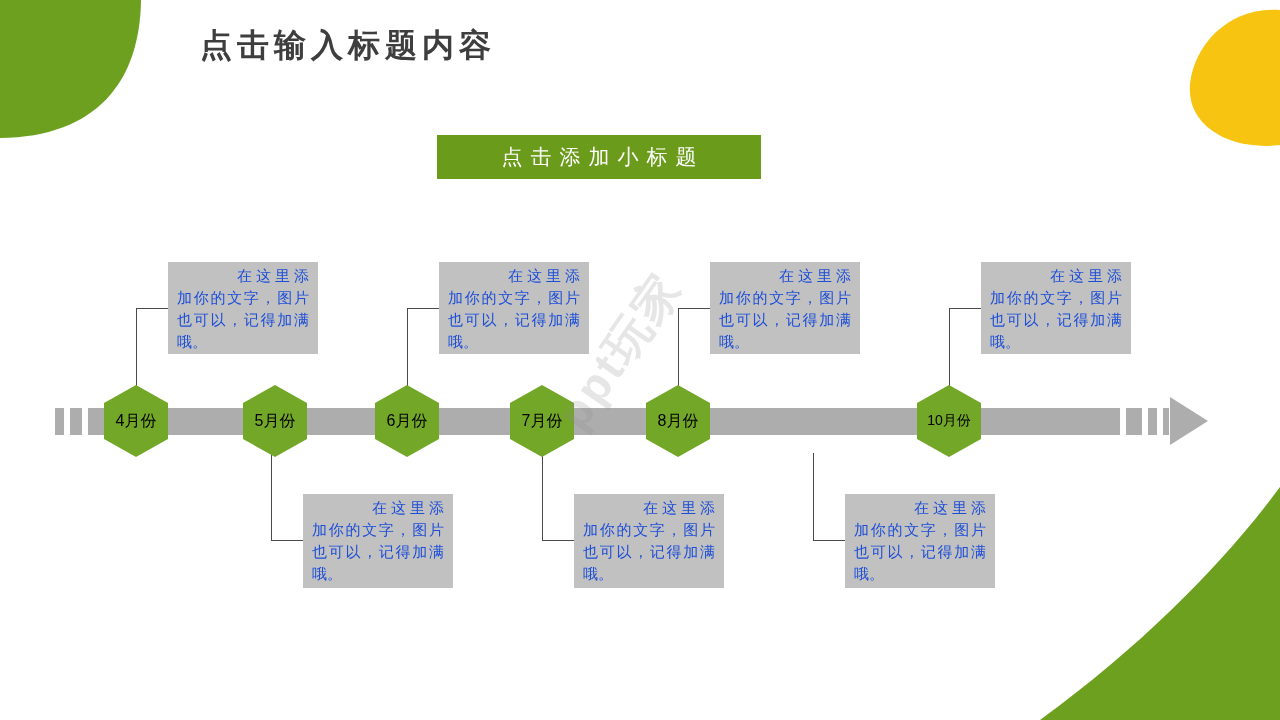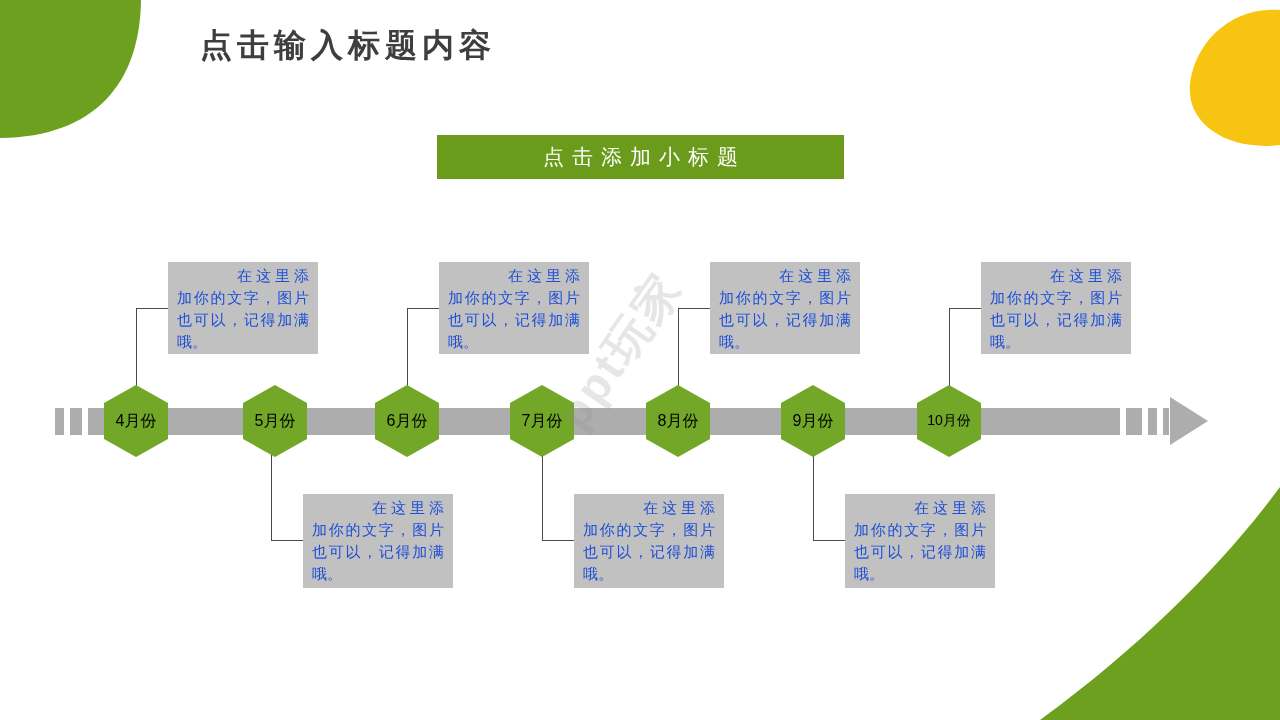--- a/index.html
+++ b/index.html
@@ -26,21 +26,21 @@
   
   .decor-svg{position:absolute;left:0;top:0;width:1280px;height:720px;pointer-events:none;z-index:0;}
   
   .page-title{
     position:absolute;left:200px;top:24px;
     font-size:32px;font-weight:bold;letter-spacing:5px;
     color:var(--title-gray);z-index:2;
   }
   
   .subtitle-banner{
-    position:absolute;left:437px;top:135px;width:407px;height:44px;
+    position:absolute;left:437px;top:135px;width:324px;height:44px;
     background:var(--banner-green);
     color:#ffffff;font-size:21px;letter-spacing:8px;text-indent:8px;
     display:flex;align-items:center;justify-content:center;
     z-index:2;
   }
   
   .tl-bar{position:absolute;top:408px;height:27px;background:var(--bar-gray);z-index:1;}
   .tl-dash{position:absolute;top:408px;height:27px;background:var(--bar-gray);z-index:1;}
   .tl-arrow{
     position:absolute;left:1170px;top:397px;width:0;height:0;z-index:1;
@@ -138,22 +138,19 @@
     </div>
   <div class="hex" style="left:375px;">
       <span>6月份</span>
     </div>
   <div class="hex" style="left:510px;">
       <span>7月份</span>
     </div>
   <div class="hex" style="left:646px;">
       <span>8月份</span>
     </div>
-  <div class="hex" style="left:781px;">
-      <span>9月份</span>
-    </div>
   <div class="hex small" style="left:917px;">
       <span>10月份</span>
     </div>
 
   <div class="watermark">ppt玩家</div>
 
 </div>
 
 </body></html>

